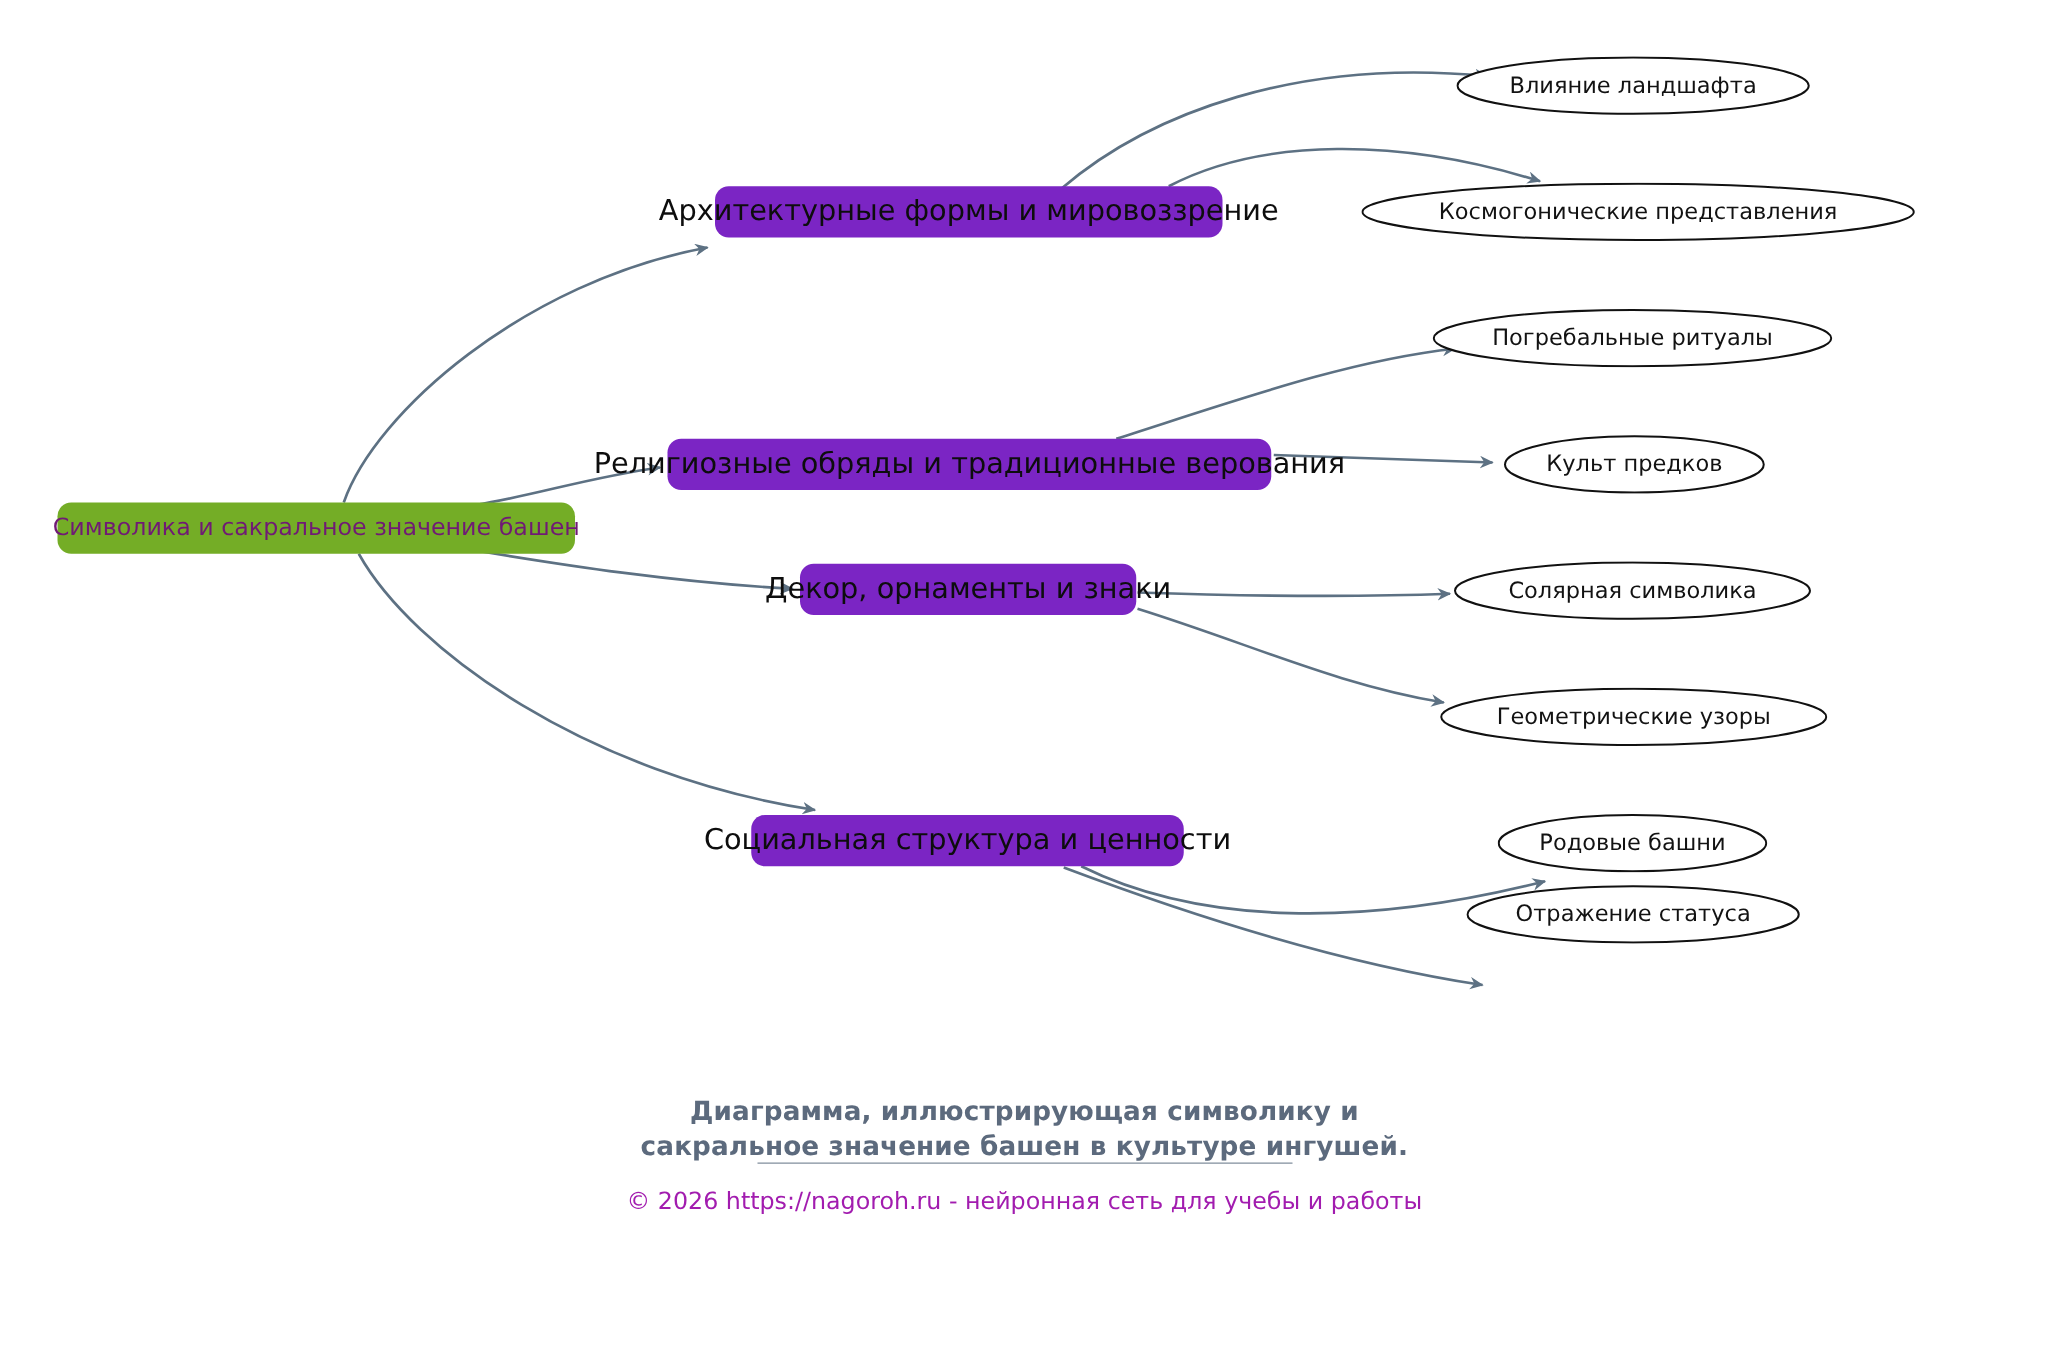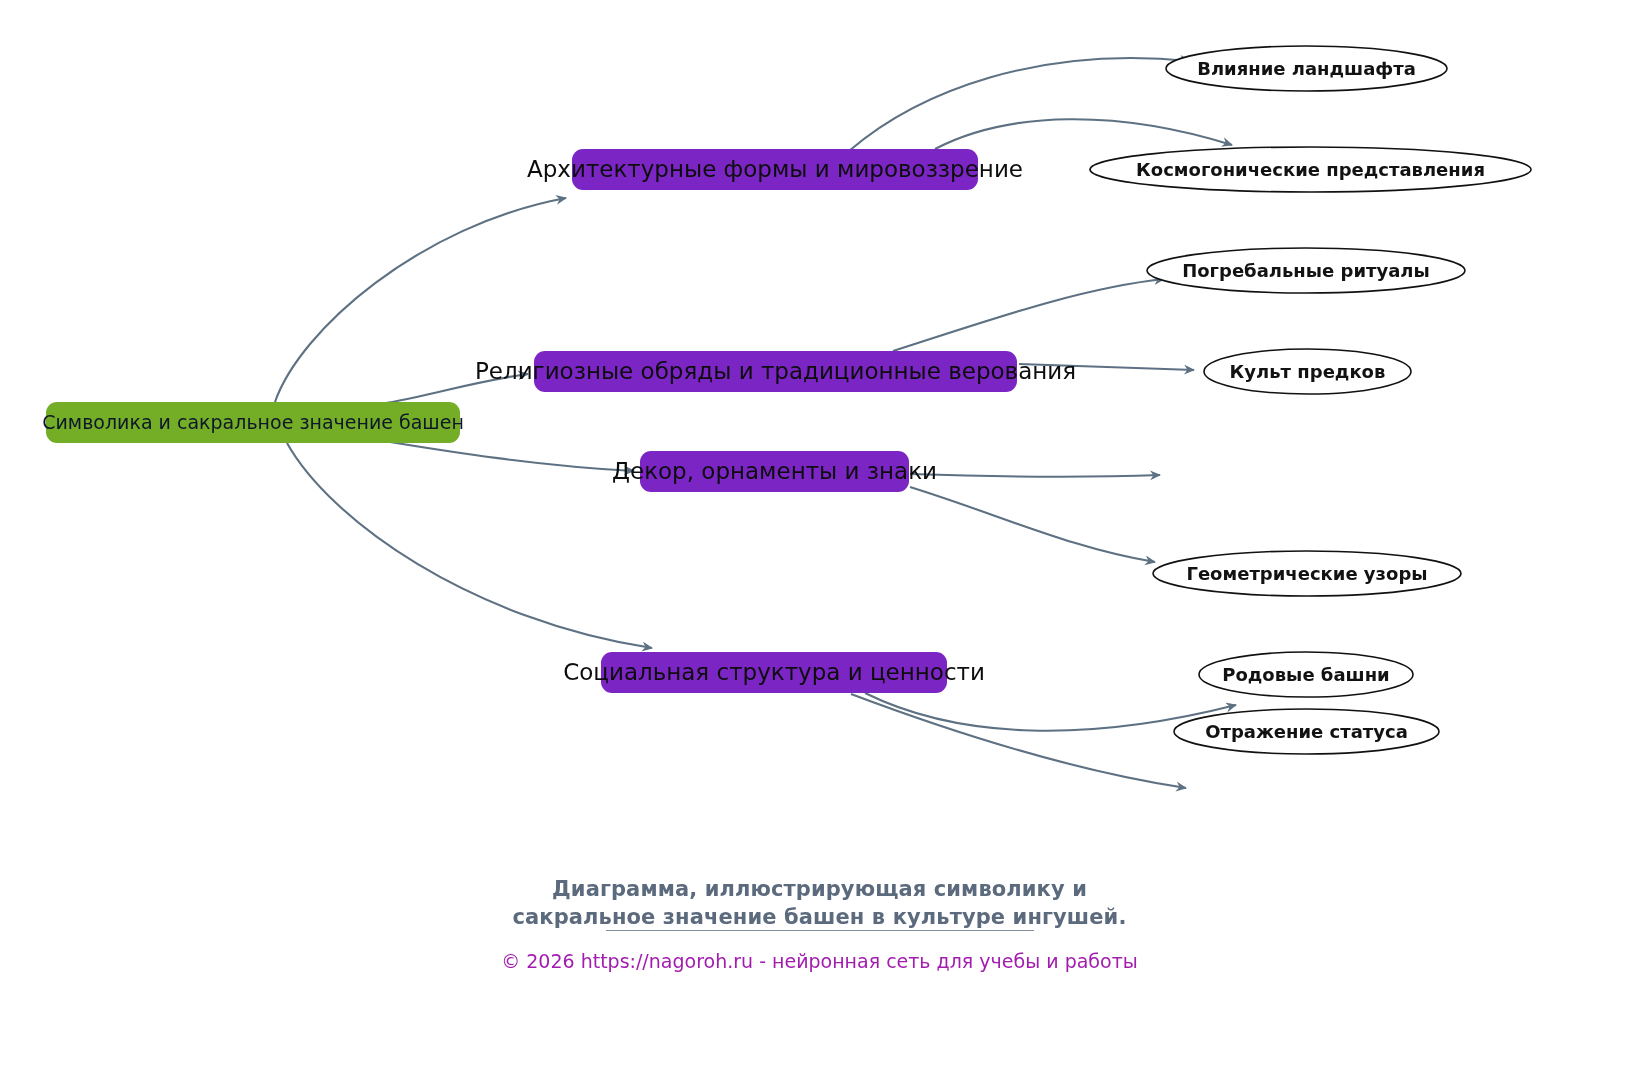--- a/index.html
+++ b/index.html
@@ -6,26 +6,26 @@
   body{width:1639px;height:1089px;position:relative;overflow:hidden;
        font-family:"DejaVu Sans","Liberation Sans",sans-serif;}
   #canvas{position:absolute;inset:0;width:1639px;height:1089px;}
   svg.edges{position:absolute;left:0;top:0;width:1639px;height:1089px;pointer-events:none;}
 
   .node{position:absolute;display:flex;align-items:center;justify-content:center;
         box-sizing:border-box;text-align:center;}
   .node .lbl{white-space:nowrap;line-height:1;}
 
   .node.root{background:#74ad26;border-radius:11px;}
-  .node.root .lbl{color:#0f172a;font-size:19px;}
+  .node.root .lbl{color:#701a75;font-size:19px;}
 
   .node.branch{background:#7b25c4;border-radius:11px;}
   .node.branch .lbl{color:#0d0d0d;font-size:23px;}
 
-  .node.leaf{background:transparent;font-weight:bold;}
+  .node.leaf{background:transparent;}
   .node.leaf .ell{position:absolute;inset:0;}
   .node.leaf .lbl{position:relative;color:#121212;font-size:18px;z-index:2;}
 
   #caption{position:absolute;left:0;right:0;top:876px;text-align:center;}
   #caption .cap-line{color:#5c6a7d;font-weight:bold;font-size:21px;line-height:1.32;
         letter-spacing:0.1px;}
   #rule{position:absolute;left:50%;transform:translateX(-50%);top:930px;
         width:428px;height:1px;background:#6b7a8c;opacity:.85;}
   #copyright{position:absolute;left:0;right:0;top:950px;text-align:center;
         color:#a21caf;font-size:19px;}
@@ -93,20 +93,26 @@
   <div class="node leaf" style="left:1203px;top:348px;width:209px;height:47px;">
     <svg class="ell" viewBox="0 0 209 47" preserveAspectRatio="none">
       <ellipse cx="104.5" cy="23.5" rx="103.5" ry="22.5" fill="#ffffff" stroke="#111111" stroke-width="1.6" vector-effect="non-scaling-stroke"></ellipse>
     </svg>
     <span class="lbl">Культ предков</span>
   </div>
 
   <div class="node branch" style="left:640px;top:451px;width:269px;height:41px;">
     <span class="lbl">Декор, орнаменты и знаки</span>
   </div>
+  <div class="node leaf" style="left:1163px;top:449px;width:286px;height:47px;">
+    <svg class="ell" viewBox="0 0 286 47" preserveAspectRatio="none">
+      <ellipse cx="143" cy="23.5" rx="142" ry="22.5" fill="#ffffff" stroke="#111111" stroke-width="1.6" vector-effect="non-scaling-stroke"></ellipse>
+    </svg>
+    <span class="lbl">Солярная символика</span>
+  </div>
   <div class="node leaf" style="left:1152px;top:550px;width:310px;height:47px;">
     <svg class="ell" viewBox="0 0 310 47" preserveAspectRatio="none">
       <ellipse cx="155" cy="23.5" rx="154" ry="22.5" fill="#ffffff" stroke="#111111" stroke-width="1.6" vector-effect="non-scaling-stroke"></ellipse>
     </svg>
     <span class="lbl">Геометрические узоры</span>
   </div>
 
   <div class="node branch" style="left:601px;top:652px;width:346px;height:41px;">
     <span class="lbl">Социальная структура и ценности</span>
   </div>

